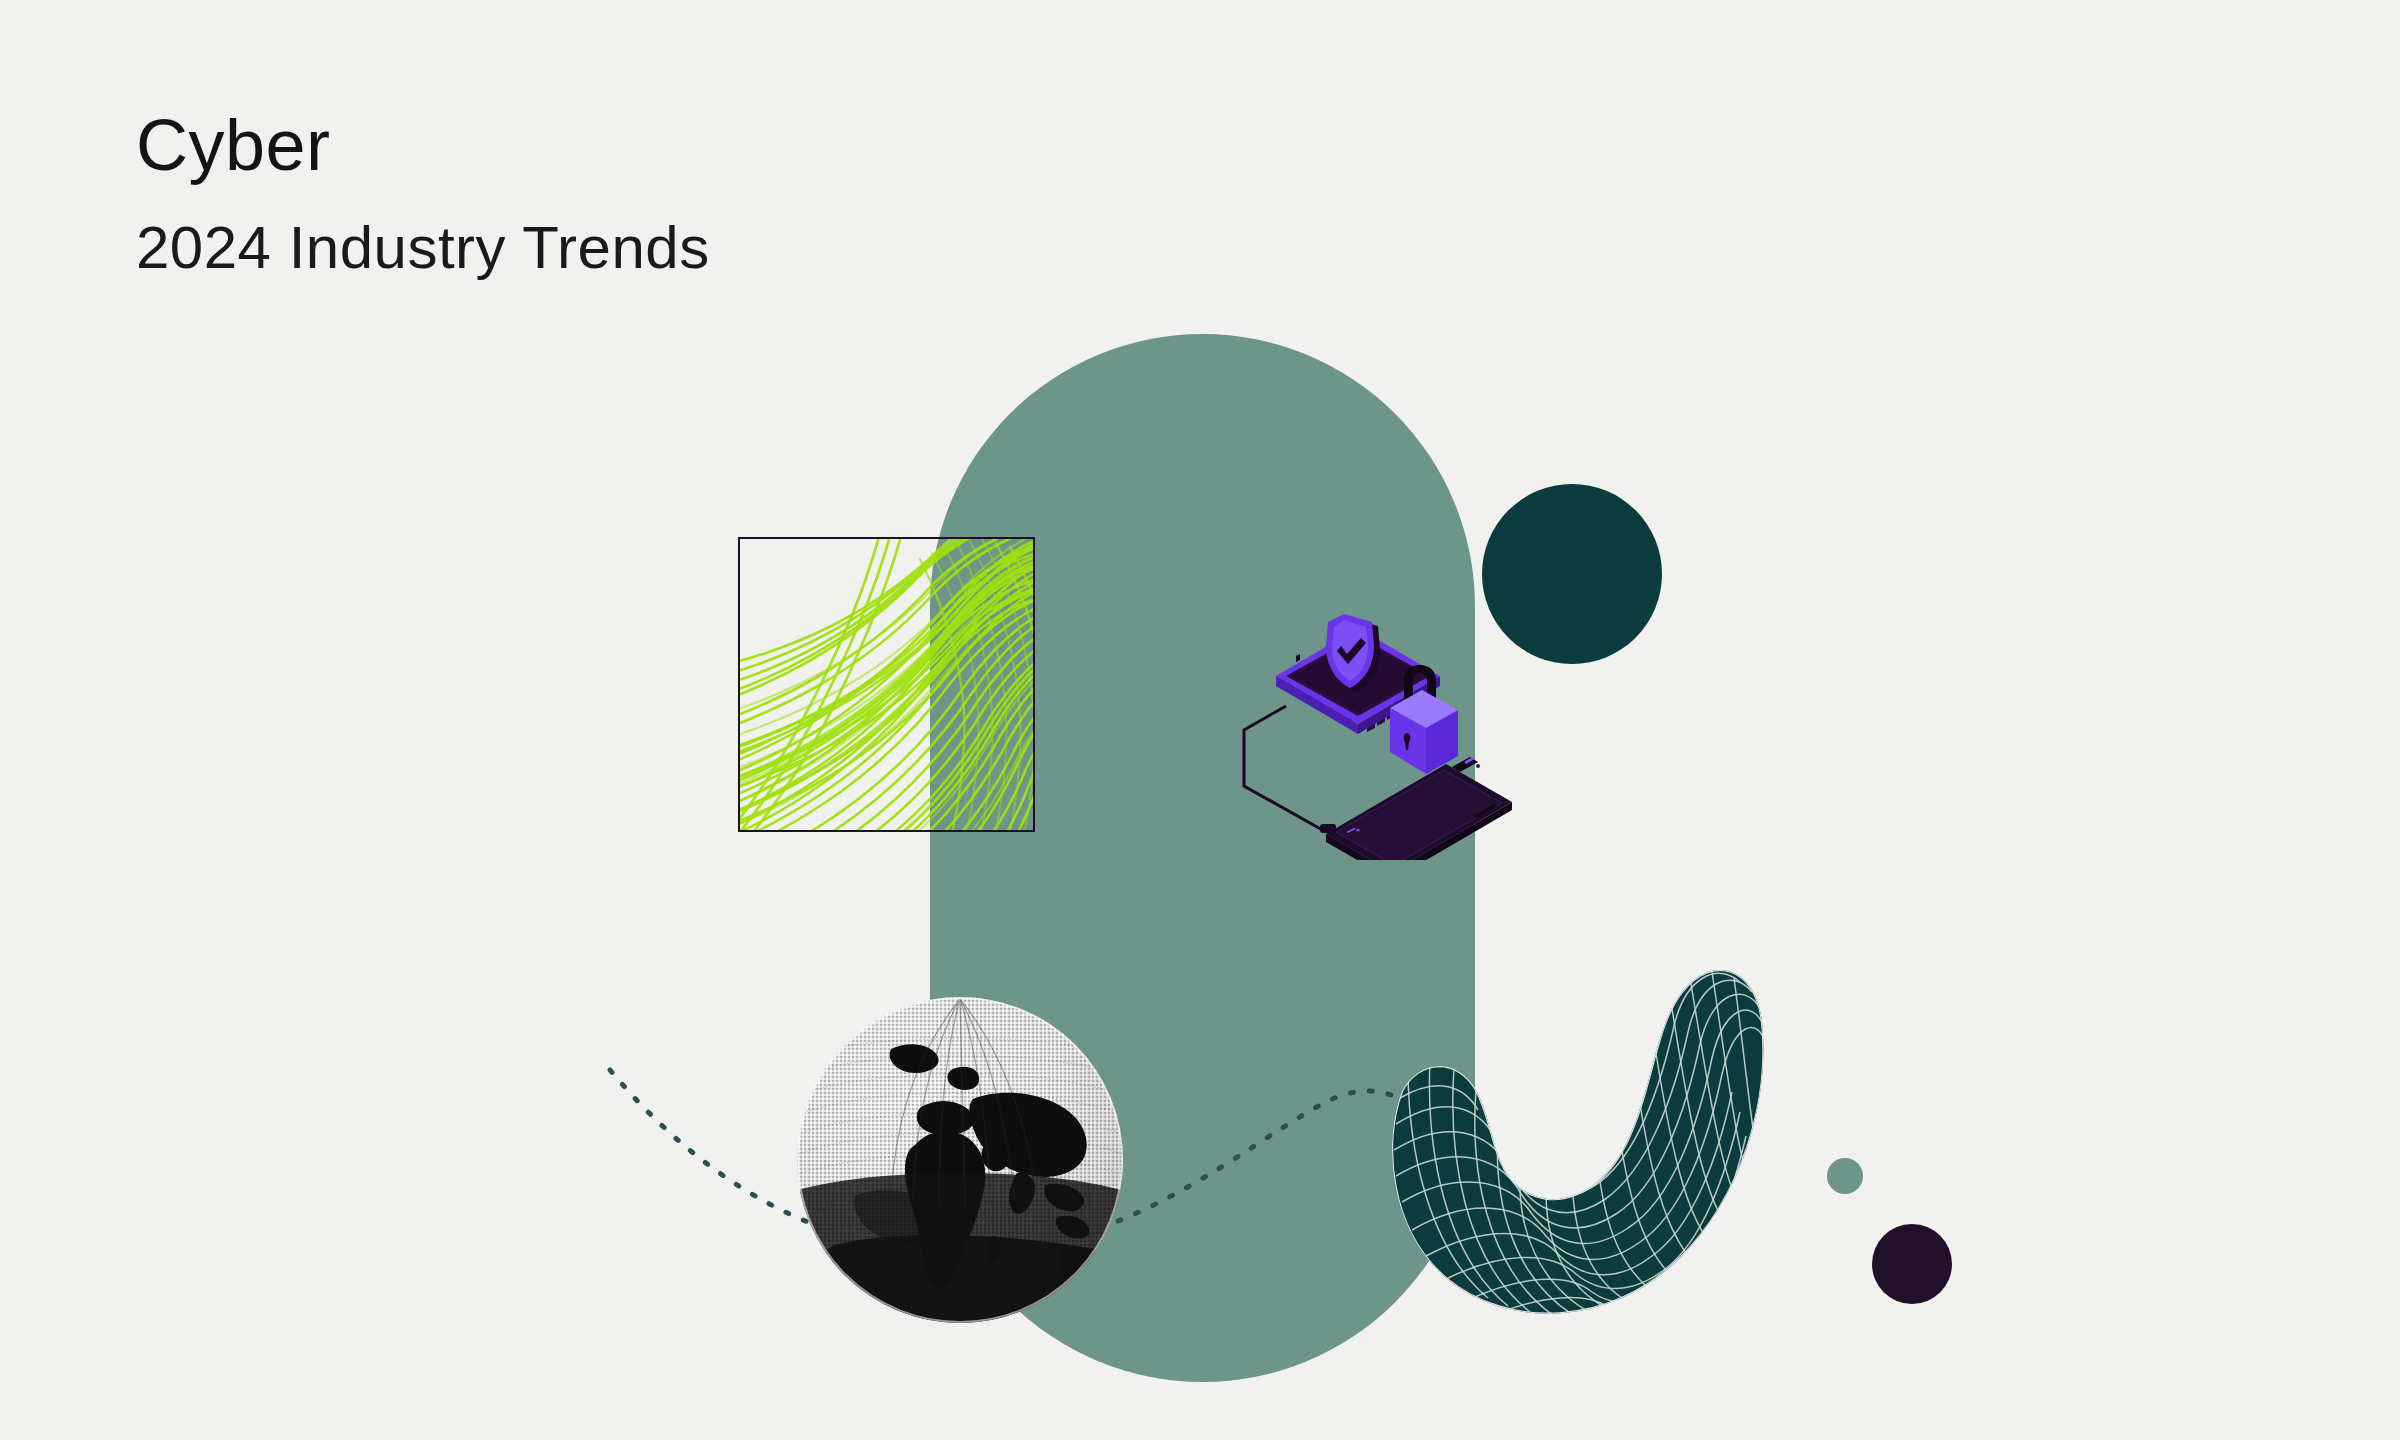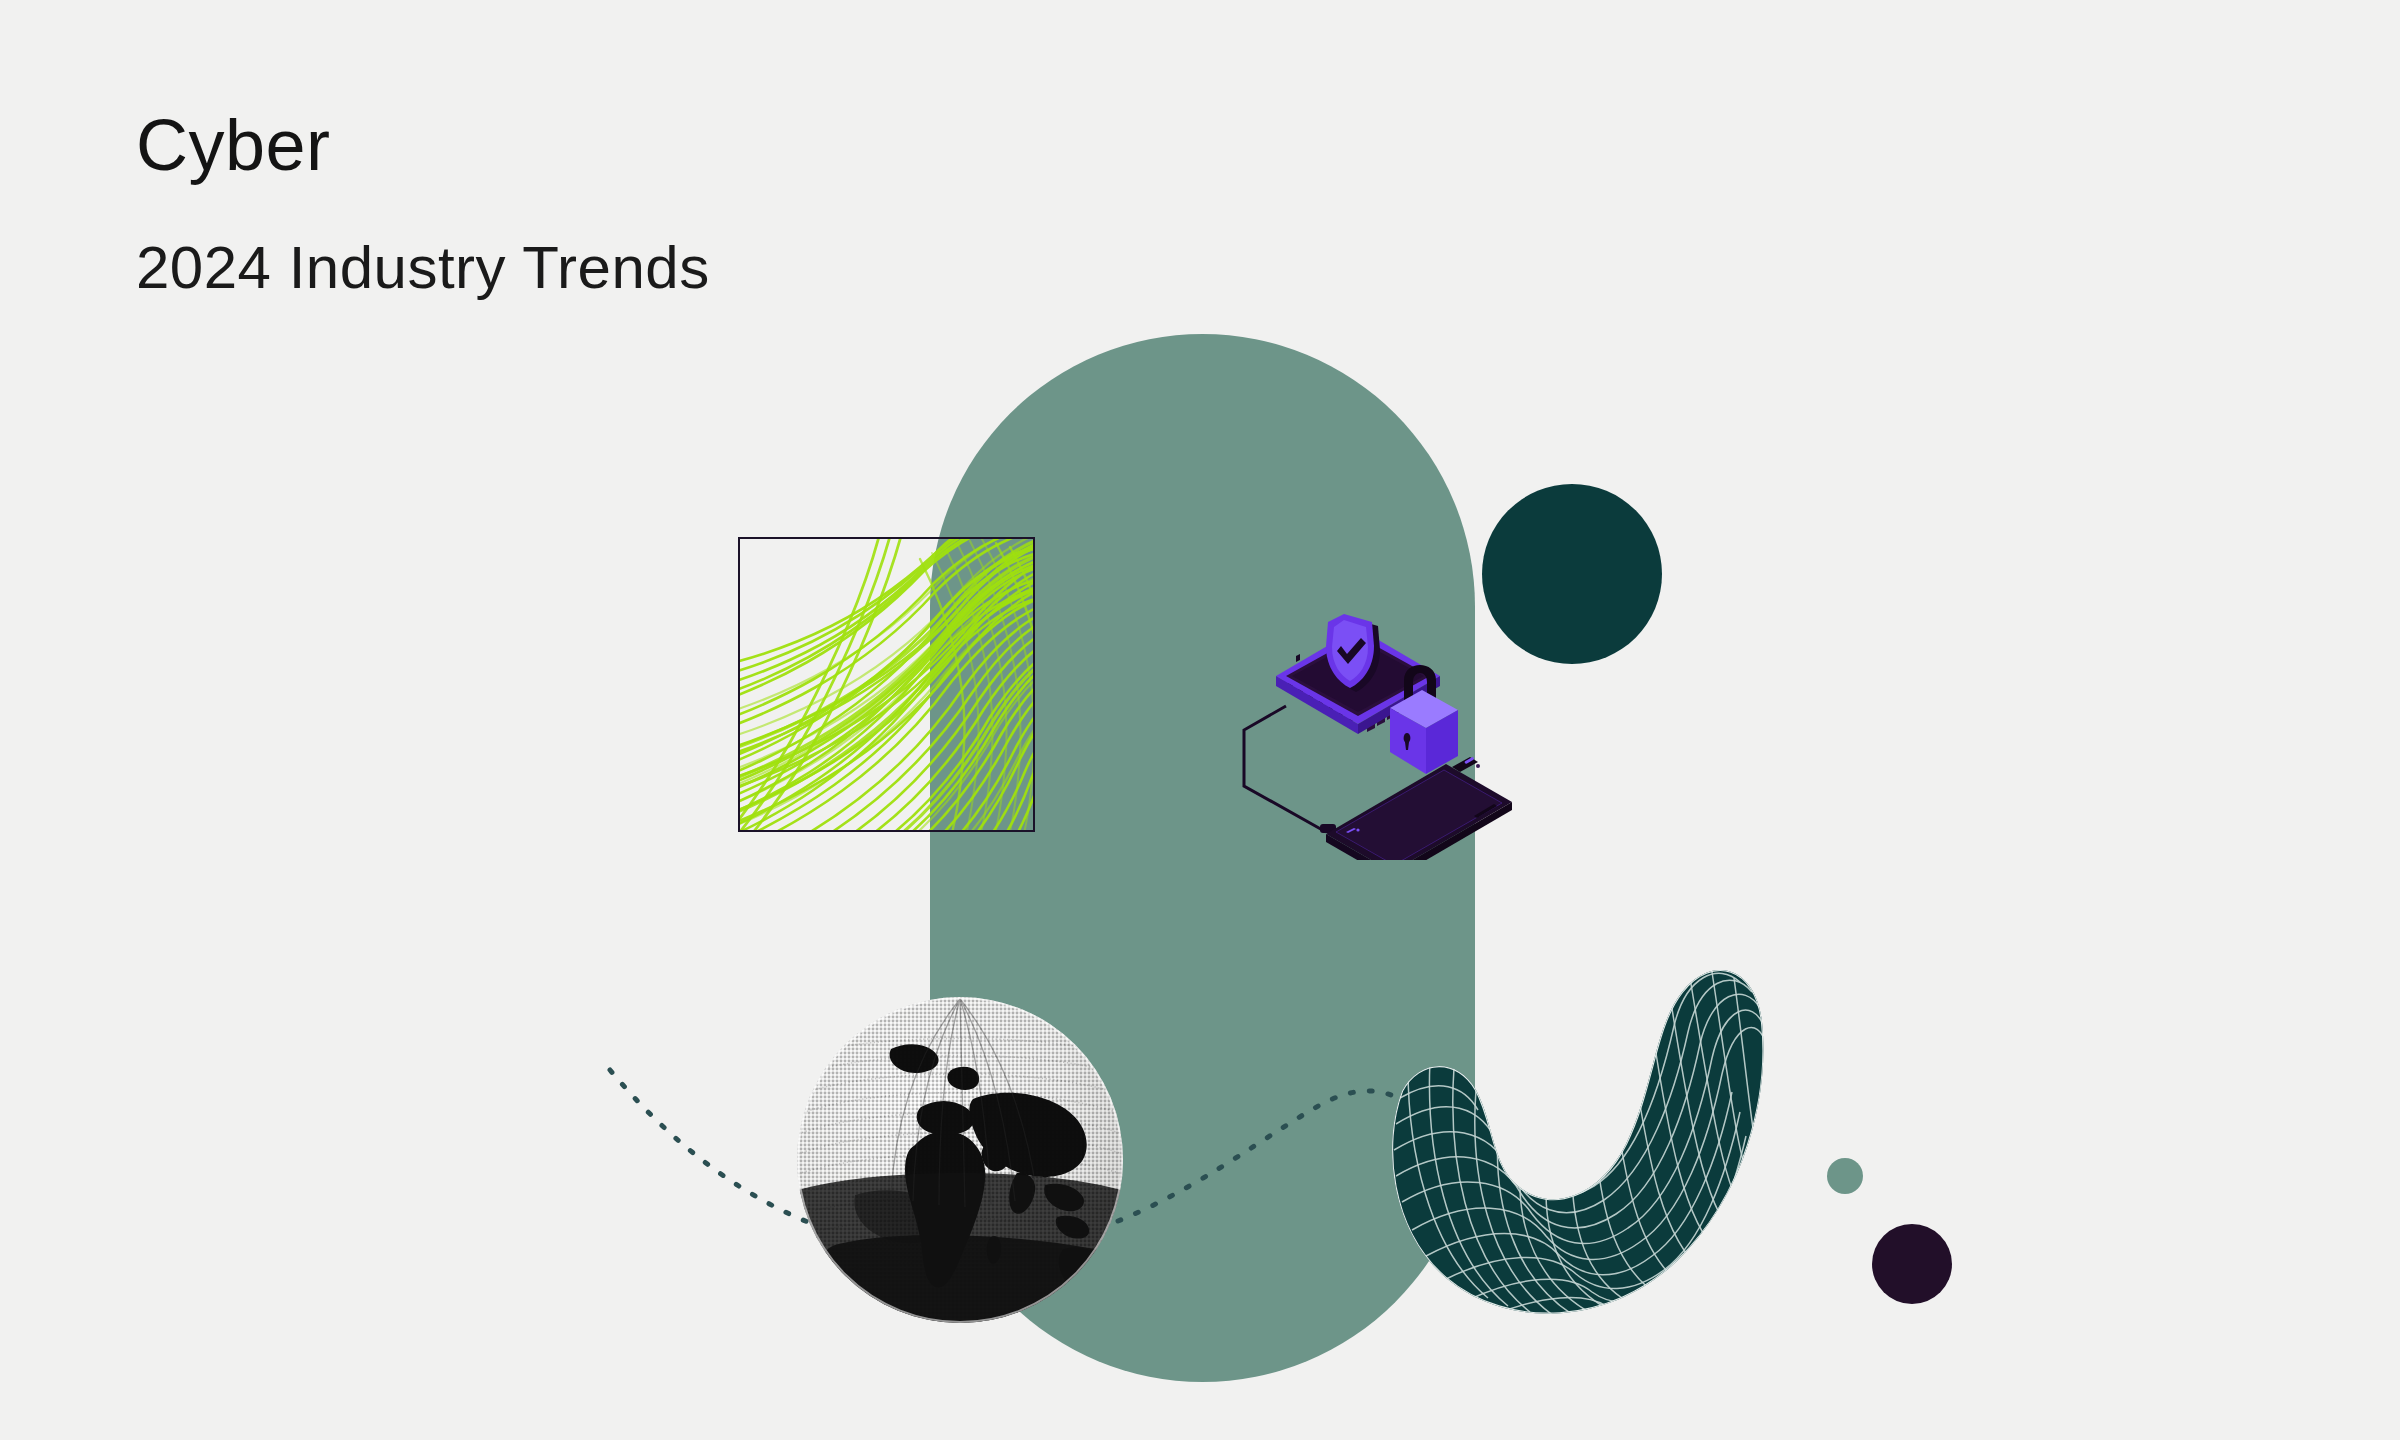--- a/index.html
+++ b/index.html
@@ -26,21 +26,21 @@
     color:#141414;
     line-height:1.05;
     white-space:nowrap;
   }
   .title-sub {
     font-size:60px;
     font-weight:300;
     letter-spacing:0.5px;
     color:#1a1a1a;
     line-height:1.05;
-    margin-top:52px;
+    margin-top:32px;
     white-space:nowrap;
   }
 
   .sage-pill {
     position:absolute;
     left:930px; top:334px;
     width:545px; height:1048px;
     background:#6d9589;
     border-radius:273px;
     z-index:10;

